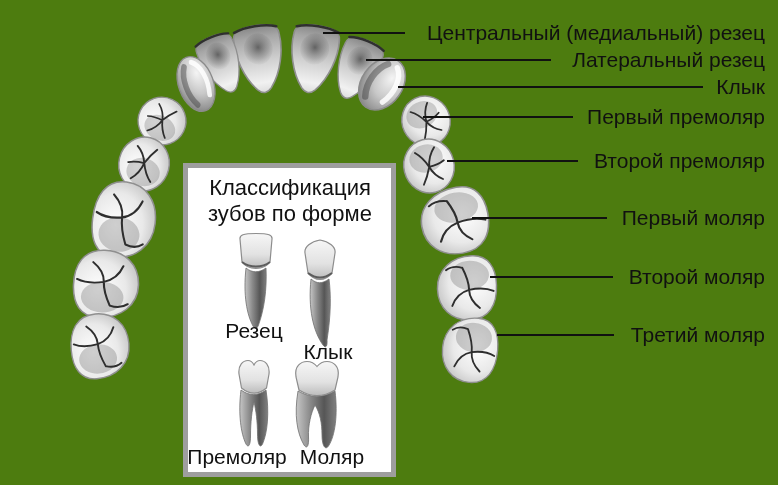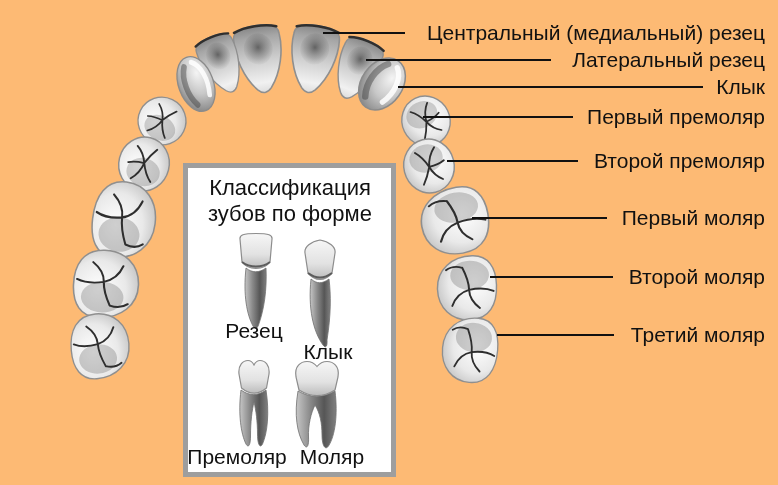--- a/index.html
+++ b/index.html
@@ -1,19 +1,19 @@
 <!DOCTYPE html>
 <html><head>
 <meta charset="utf-8">
 <style>
   html,body{margin:0;padding:0;background:#ffffff;}
   .stage{
     position:relative;
     width:778px;height:485px;
-    background:#fdba74;
+    background:#4d7c0f;
     overflow:hidden;
     font-family:"Liberation Sans", sans-serif;
   }
   svg text{
     font-family:"Liberation Sans", sans-serif;
     fill:#111111;
     font-size:21px;
   }
   svg text.box-title{font-size:22px;}
 </style>

